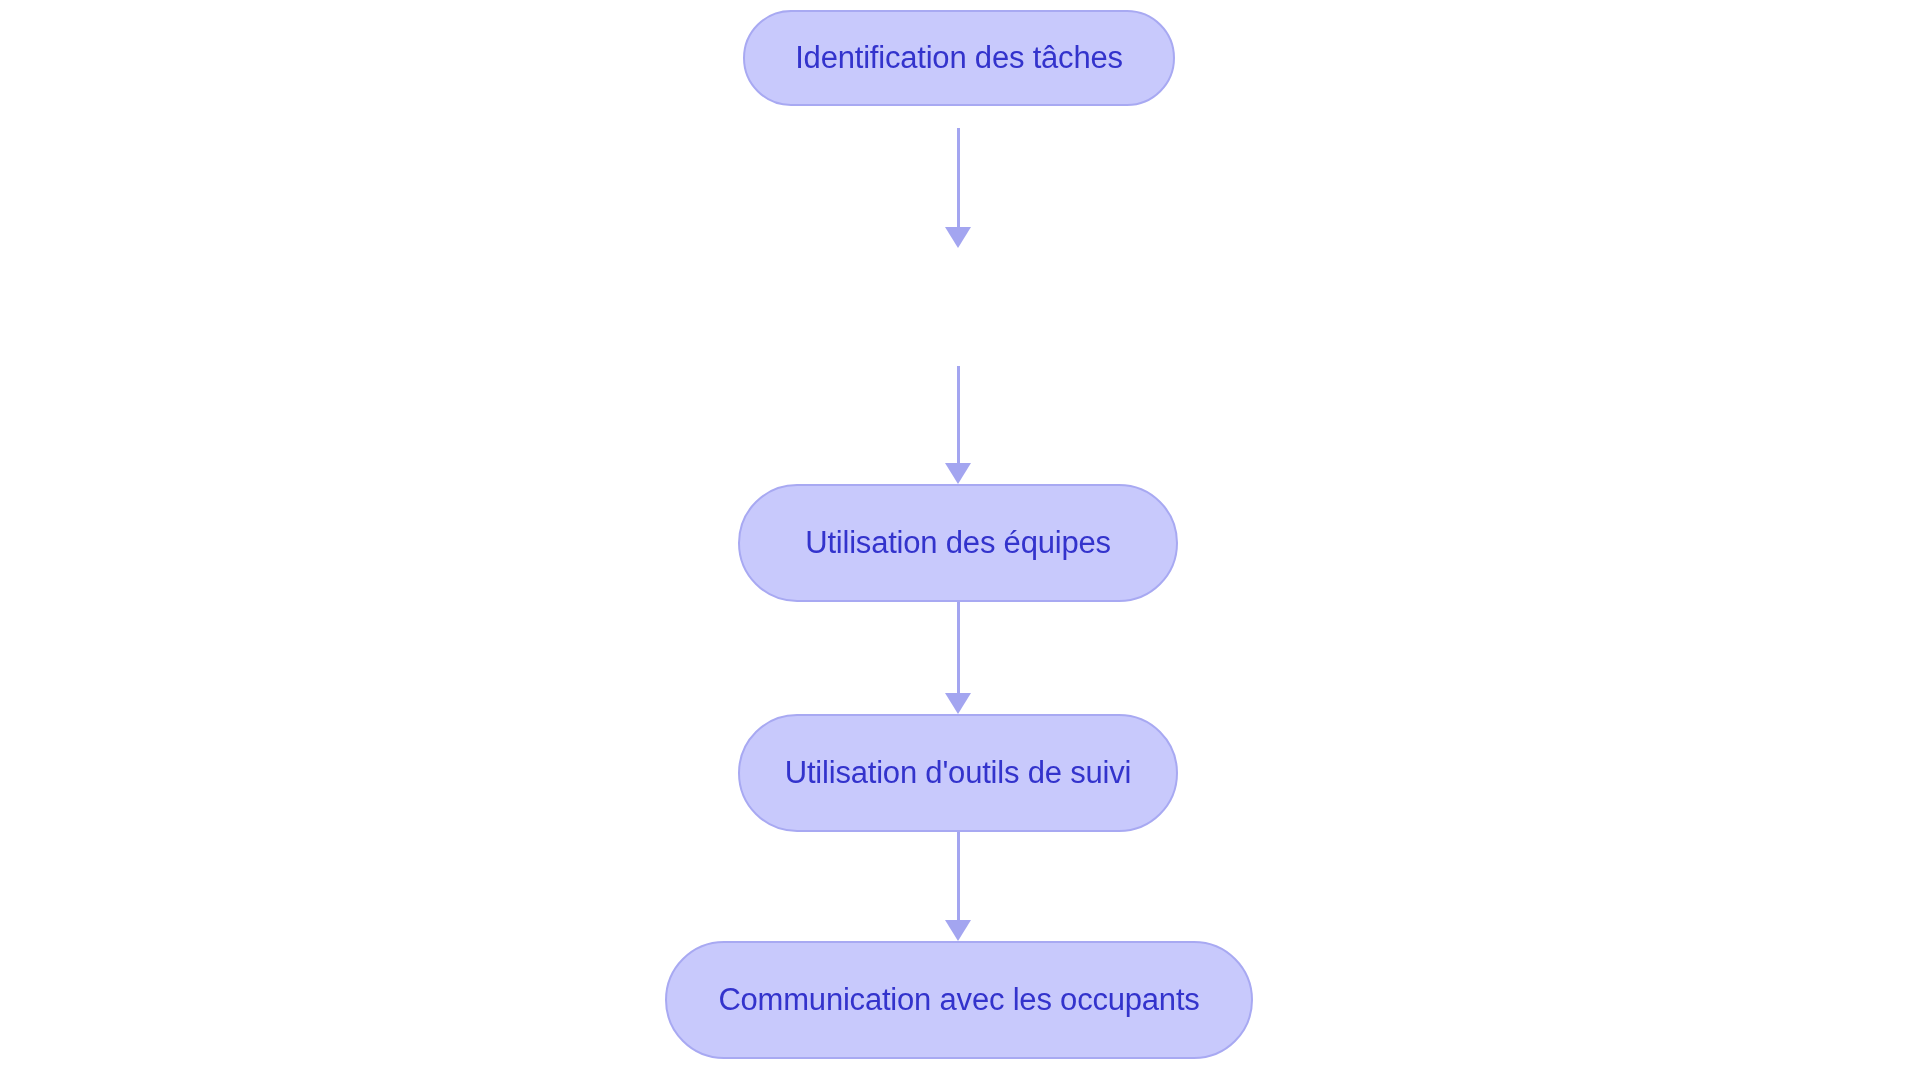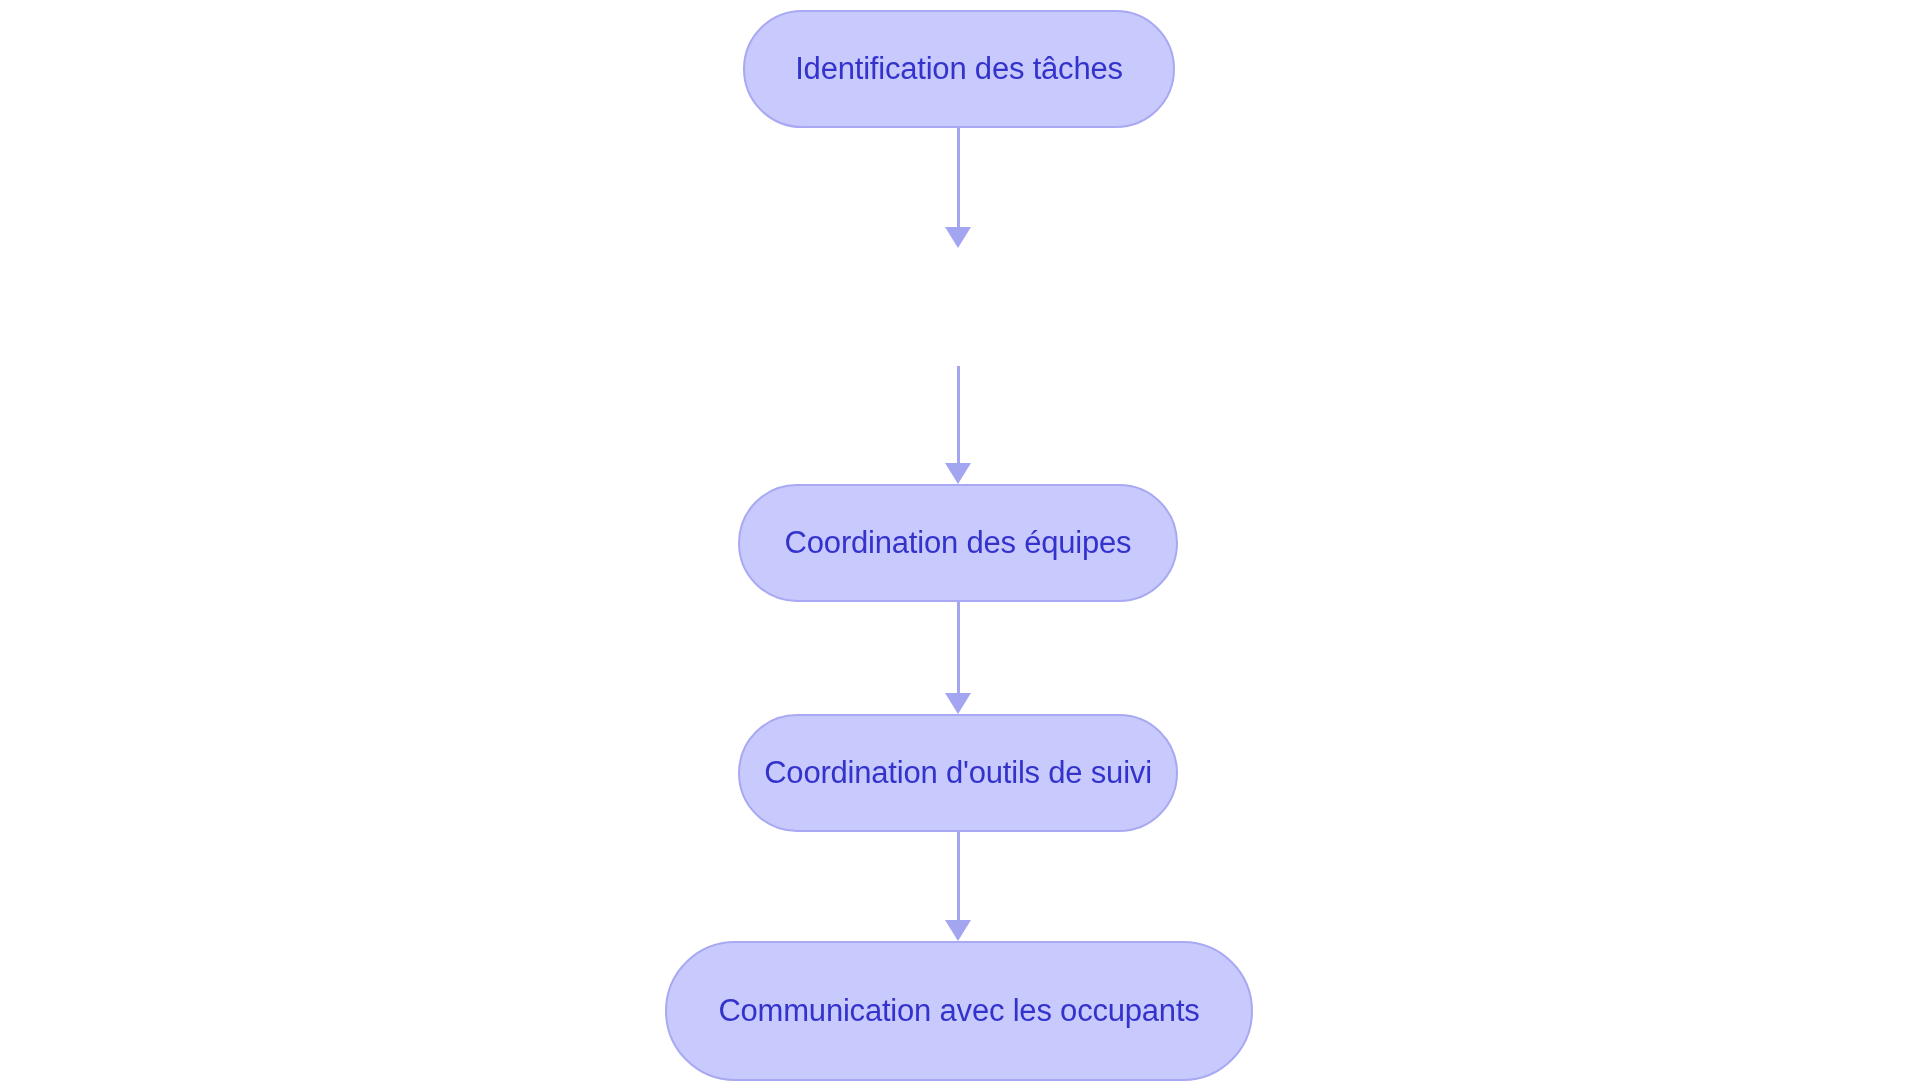--- a/index.html
+++ b/index.html
@@ -83,30 +83,30 @@
   <div class="edge" style="left: 956.5px; top: 602px; width: 3px; height: 112px;">
     <div class="edge-line" style="height: 91px;"></div>
     <div class="edge-head" style="left: -11.5px; top: 91px;"></div>
   </div>
 
   <div class="edge" style="left: 956.5px; top: 832px; width: 3px; height: 109px;">
     <div class="edge-line" style="height: 88px;"></div>
     <div class="edge-head" style="left: -11.5px; top: 88px;"></div>
   </div>
 
-  <div class="node" style="left: 743px; top: 10px; width: 432px; height: 118px;">
+  <div class="node" style="left: 743px; top: 10px; width: 432px; height: 96px;">
     <span class="node-label">Identification des tâches</span>
   </div>
 
 
   <div class="node" style="left: 738px; top: 484px; width: 440px; height: 118px;">
-    <span class="node-label">Coordination des équipes</span>
+    <span class="node-label">Utilisation des équipes</span>
   </div>
 
   <div class="node" style="left: 738px; top: 714px; width: 440px; height: 118px;">
-    <span class="node-label">Coordination d'outils de suivi</span>
+    <span class="node-label">Utilisation d'outils de suivi</span>
   </div>
 
-  <div class="node" style="left: 665px; top: 941px; width: 588px; height: 140px;">
+  <div class="node" style="left: 665px; top: 941px; width: 588px; height: 118px;">
     <span class="node-label">Communication avec les occupants</span>
   </div>
 
 </div>
 
 </body></html>

